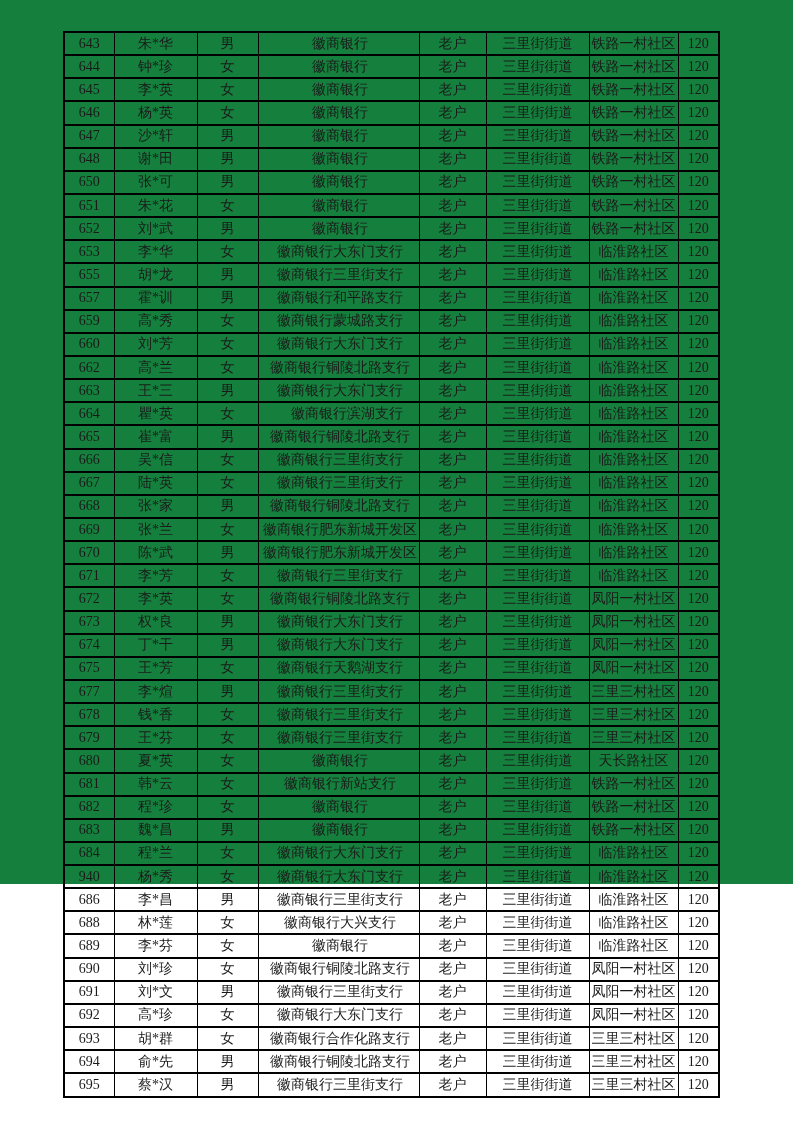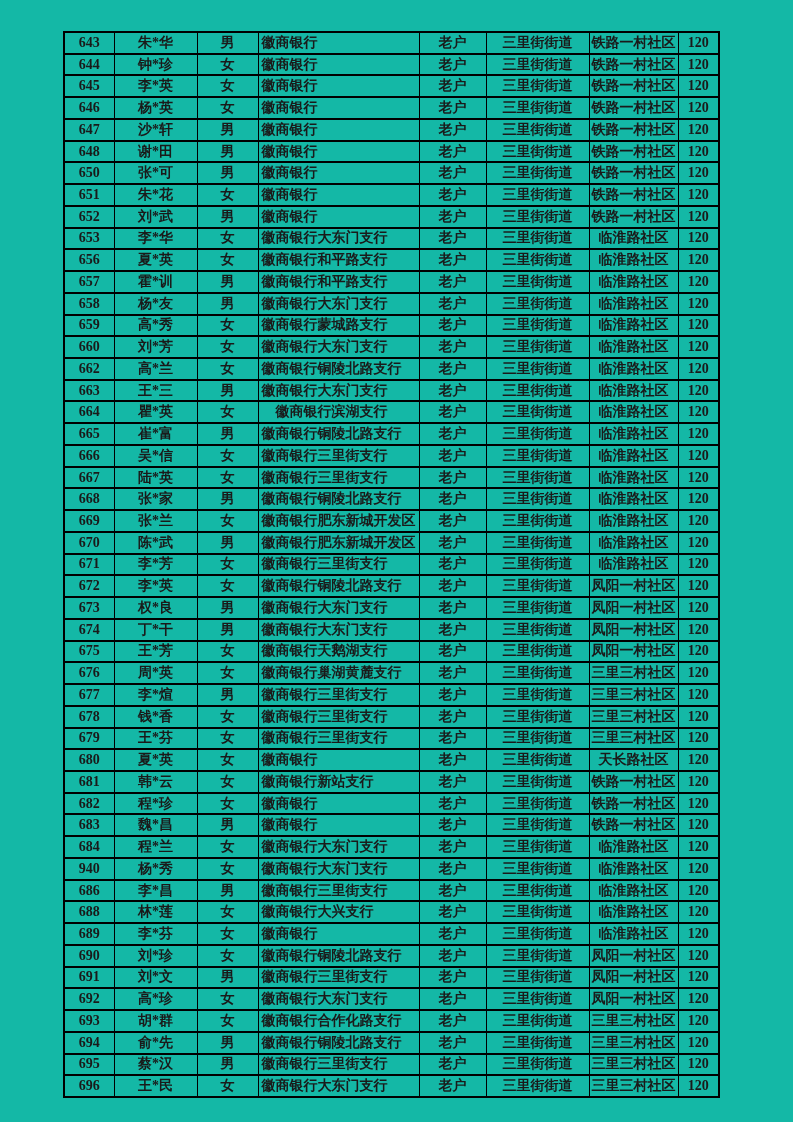--- a/index.html
+++ b/index.html
@@ -10,23 +10,22 @@
   body {
     width: 793px;
     height: 1122px;
     position: relative;
     font-family: "Liberation Serif", "DejaVu Serif", serif;
     color: #1a1a1a;
   }
   .page {
     position: absolute;
     left: 0; top: 0;
-    width: 793px; height: 1122px;
-    background: #14b8a6;
-    font-weight: bold;
+    width: 793px; height: 884px;
+    background: #15803d;
   }
   table.roster {
     position: absolute;
     left: 63px;
     top: 31px;
     width: 655px;
     height: 1067px;
     border-collapse: collapse;
     table-layout: fixed;
     border: 2px solid #000;
@@ -38,21 +37,21 @@
     border-bottom: 2px solid #000;
     font-size: 14px;
     line-height: 1;
     padding: 0;
     text-align: center;
     white-space: nowrap;
     overflow: hidden;
     color: #1a1a1a;
   }
   table.roster td.c-bank {
-    text-align: left;
+    text-align: center;
     padding-left: 3px;
   }
   col.w-no        { width: 50px; }
   col.w-name      { width: 83px; }
   col.w-gender    { width: 61px; }
   col.w-bank      { width: 161px; }
   col.w-type      { width: 67px; }
   col.w-street    { width: 103px; }
   col.w-community { width: 89px; }
   col.w-amount    { width: 41px; }
@@ -167,50 +166,40 @@
     <td>653</td>
     <td>李*华</td>
     <td>女</td>
     <td class="c-bank">徽商银行大东门支行</td>
     <td>老户</td>
     <td>三里街街道</td>
     <td>临淮路社区</td>
     <td>120</td>
   </tr>
         <tr>
-    <td>656</td>
-    <td>夏*英</td>
-    <td>女</td>
-    <td class="c-bank">徽商银行和平路支行</td>
+    <td>655</td>
+    <td>胡*龙</td>
+    <td>男</td>
+    <td class="c-bank">徽商银行三里街支行</td>
     <td>老户</td>
     <td>三里街街道</td>
     <td>临淮路社区</td>
     <td>120</td>
   </tr>
         <tr>
     <td>657</td>
     <td>霍*训</td>
     <td>男</td>
     <td class="c-bank">徽商银行和平路支行</td>
     <td>老户</td>
     <td>三里街街道</td>
     <td>临淮路社区</td>
     <td>120</td>
   </tr>
         <tr>
-    <td>658</td>
-    <td>杨*友</td>
-    <td>男</td>
-    <td class="c-bank">徽商银行大东门支行</td>
-    <td>老户</td>
-    <td>三里街街道</td>
-    <td>临淮路社区</td>
-    <td>120</td>
-  </tr>
-        <tr>
     <td>659</td>
     <td>高*秀</td>
     <td>女</td>
     <td class="c-bank">徽商银行蒙城路支行</td>
     <td>老户</td>
     <td>三里街街道</td>
     <td>临淮路社区</td>
     <td>120</td>
   </tr>
         <tr>
@@ -357,30 +346,20 @@
     <td>675</td>
     <td>王*芳</td>
     <td>女</td>
     <td class="c-bank">徽商银行天鹅湖支行</td>
     <td>老户</td>
     <td>三里街街道</td>
     <td>凤阳一村社区</td>
     <td>120</td>
   </tr>
         <tr>
-    <td>676</td>
-    <td>周*英</td>
-    <td>女</td>
-    <td class="c-bank">徽商银行巢湖黄麓支行</td>
-    <td>老户</td>
-    <td>三里街街道</td>
-    <td>三里三村社区</td>
-    <td>120</td>
-  </tr>
-        <tr>
     <td>677</td>
     <td>李*煊</td>
     <td>男</td>
     <td class="c-bank">徽商银行三里街支行</td>
     <td>老户</td>
     <td>三里街街道</td>
     <td>三里三村社区</td>
     <td>120</td>
   </tr>
         <tr>
@@ -541,30 +520,20 @@
     <td>老户</td>
     <td>三里街街道</td>
     <td>三里三村社区</td>
     <td>120</td>
   </tr>
         <tr>
     <td>695</td>
     <td>蔡*汉</td>
     <td>男</td>
     <td class="c-bank">徽商银行三里街支行</td>
-    <td>老户</td>
-    <td>三里街街道</td>
-    <td>三里三村社区</td>
-    <td>120</td>
-  </tr>
-        <tr>
-    <td>696</td>
-    <td>王*民</td>
-    <td>女</td>
-    <td class="c-bank">徽商银行大东门支行</td>
     <td>老户</td>
     <td>三里街街道</td>
     <td>三里三村社区</td>
     <td>120</td>
   </tr>
       </tbody>
   </table>
 </div>
 
 </body></html>

